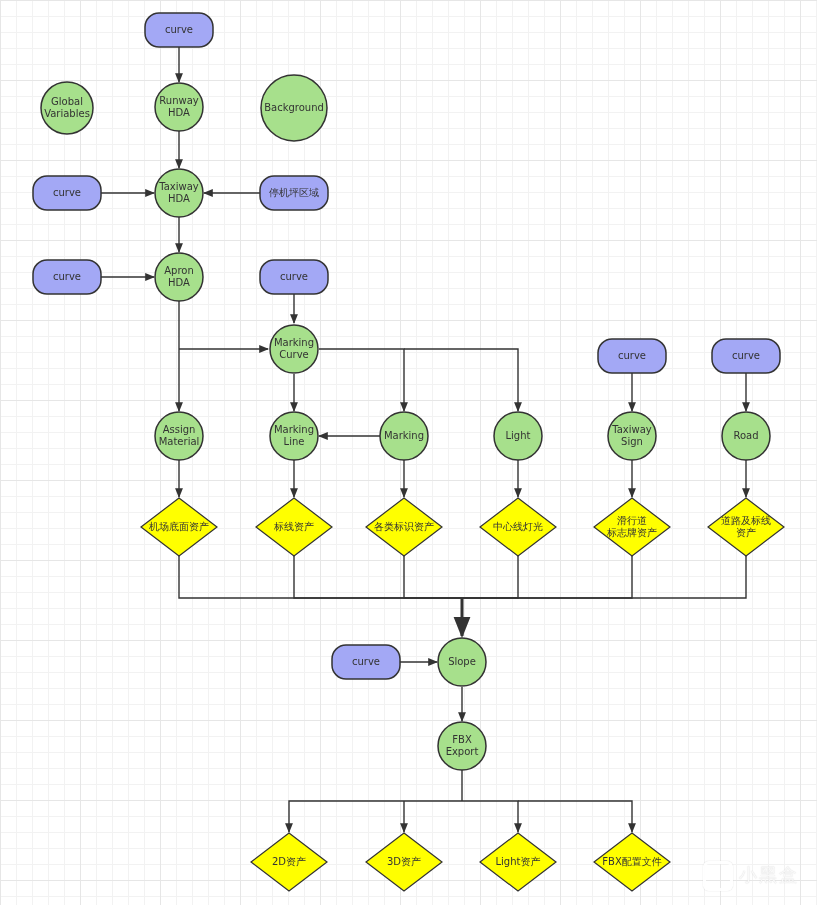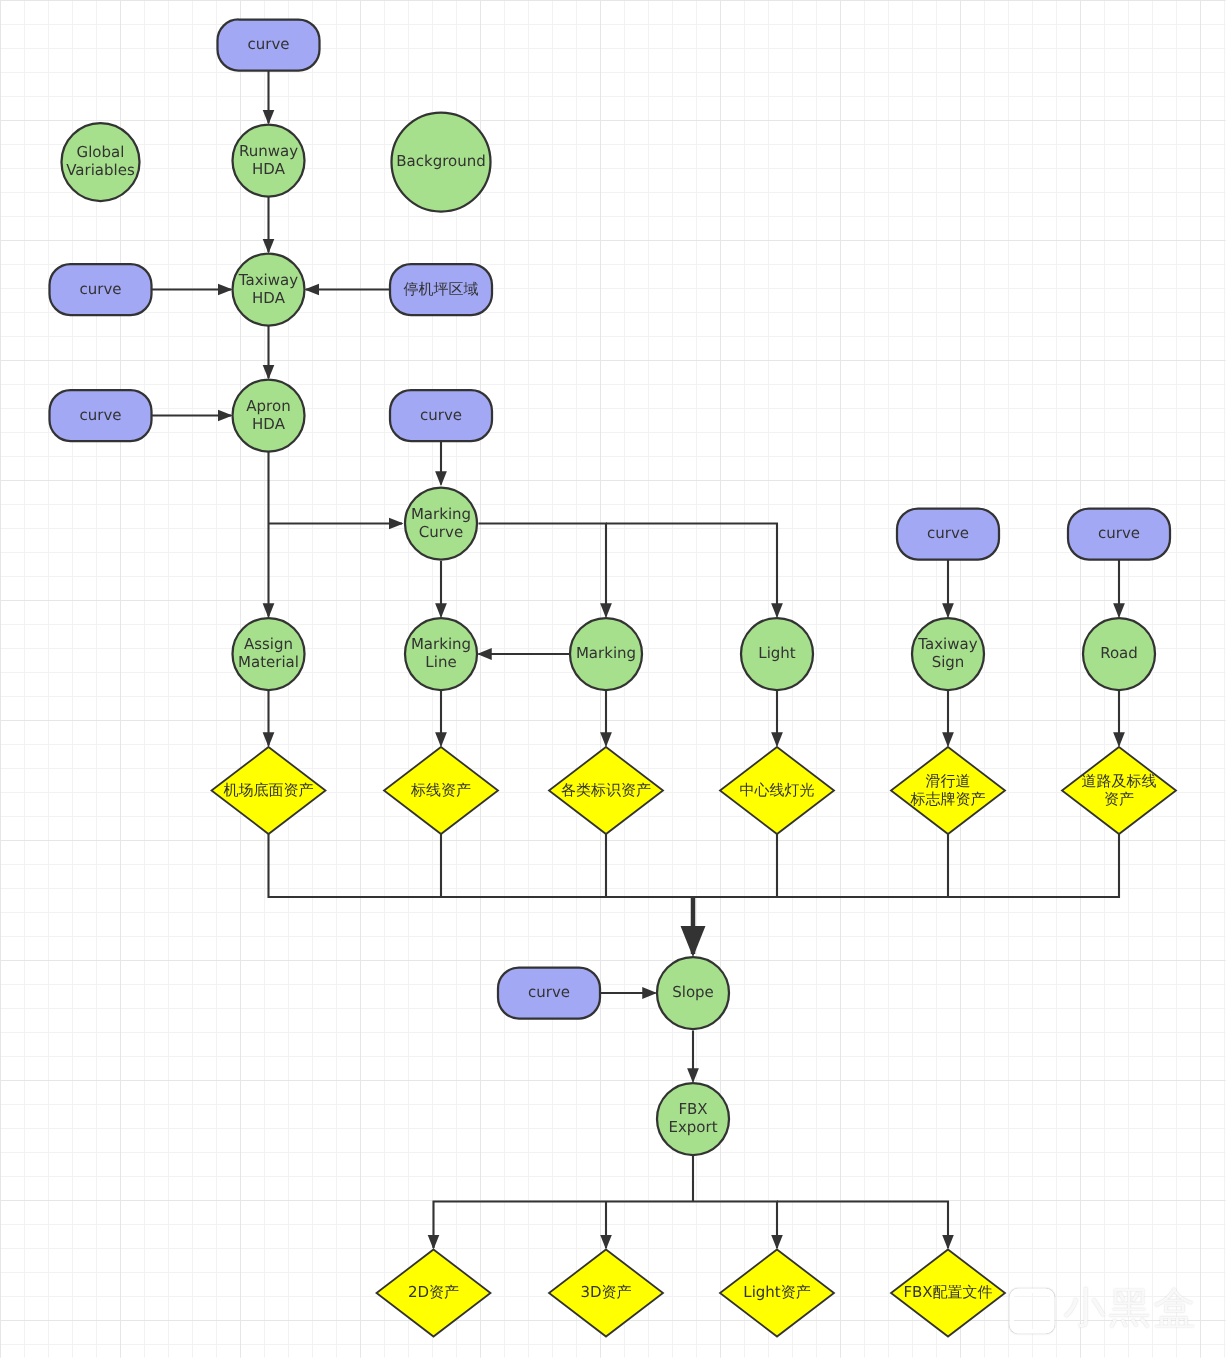--- a/index.html
+++ b/index.html
@@ -11,21 +11,21 @@
       linear-gradient(to bottom, #e6e6e6 1px, transparent 1px),
       linear-gradient(to right, #f2f2f2 1px, transparent 1px),
       linear-gradient(to bottom, #f2f2f2 1px, transparent 1px);
     background-size: 80px 80px, 80px 80px, 16px 16px, 16px 16px;
     font-family: "Liberation Sans", sans-serif;
   }
   #diagram { position:absolute; left:0; top:0; }
   .node-text { font-family:"DejaVu Sans", sans-serif; font-size:10px; fill:#333333; text-anchor:middle; dominant-baseline:middle; }
   .edge { stroke:#333333; stroke-width:1.4; fill:none; }
   .edge-thick { stroke:#333333; stroke-width:3; fill:none; }
-  .watermark { position:absolute; right:18px; bottom:14px; font-family:Liberation Sans, sans-serif; font-size:28px; color:rgba(255,255,255,0.85); text-shadow:0 0 1px rgba(200,200,200,0.9); letter-spacing:2px; }
+  .watermark { position:absolute; right:18px; bottom:14px; font-family:Liberation Sans, sans-serif; font-size:18px; color:rgba(255,255,255,0.85); text-shadow:0 0 1px rgba(200,200,200,0.9); letter-spacing:2px; }
   .wm-icon { display:inline-block; width:24px; height:24px; border:3px solid rgba(255,255,255,0.9); border-radius:6px; vertical-align:middle; margin-right:6px; box-shadow:0 0 1px rgba(190,190,190,0.9); }
 </style>
 </head>
 <body>
 
 <svg id="diagram" width="817" height="905">
   <defs>
     <marker id="arrow" viewBox="0 0 10 10" refX="9" refY="5" markerWidth="7" markerHeight="7" orient="auto-start-reverse">
       <path d="M0,1 L10,5 L0,9 z" fill="#333333"></path>
     </marker>

